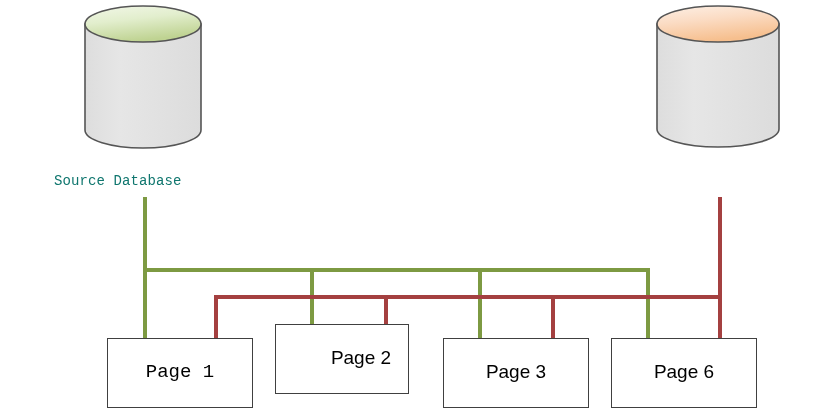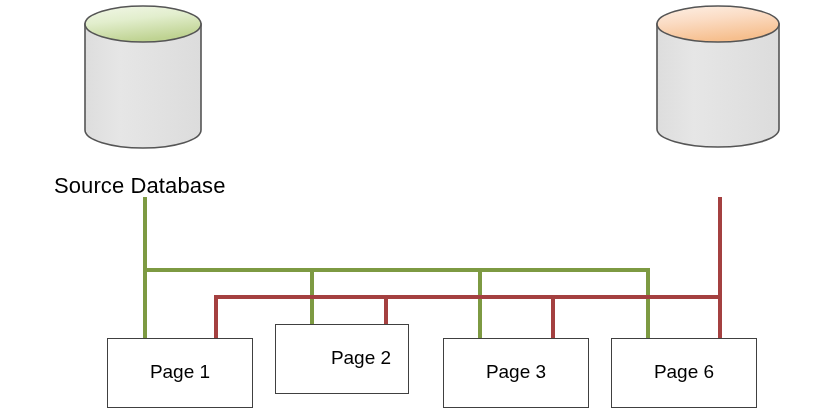--- a/index.html
+++ b/index.html
@@ -10,24 +10,25 @@
   #canvas {
     position: relative;
     width: 818px;
     height: 410px;
     background: #ffffff;
     overflow: hidden;
     font-family: "Liberation Sans", sans-serif;
   }
   .db-label {
     position: absolute;
-    font-size: 22px;
-    color: #000000;
+    font-size: 14px;
+    color: #0f766e;
     white-space: nowrap;
     letter-spacing: 0.1px;
+    font-family: Liberation Mono, monospace;
   }
   .page-box {
     position: absolute;
     box-sizing: border-box;
     background: #ffffff;
     border: 1px solid #404040;
     display: flex;
     align-items: center;
     justify-content: center;
   }
@@ -100,21 +101,21 @@
 
     <g>
       <path d="M 657,24 L 657,129 A 61,18 0 0 0 779,129 L 779,24 Z" fill="url(#grad-body)" stroke="#555555" stroke-width="1.6"></path>
       <ellipse cx="718" cy="24" rx="61" ry="18" fill="url(#grad-clone)" stroke="#555555" stroke-width="1.6"></ellipse>
     </g>
   </svg>
 
   <div class="db-label" style="left:54px; top:173px;">Source Database</div>
 
 
-  <div class="page-box" style="left:107px; top:338px; width:146px; height:70px;">
+  <div class="page-box" style="left:107px; top:338px; width:146px; height:70px;font-family:Liberation Mono, monospace;">
     <span class="page-label">Page 1</span>
   </div>
 
   <div class="page-box" style="left:275px; top:324px; width:134px; height:70px;padding-left:38px;">
     <span class="page-label">Page 2</span>
   </div>
 
   <div class="page-box" style="left:443px; top:338px; width:146px; height:70px;">
     <span class="page-label">Page 3</span>
   </div>

